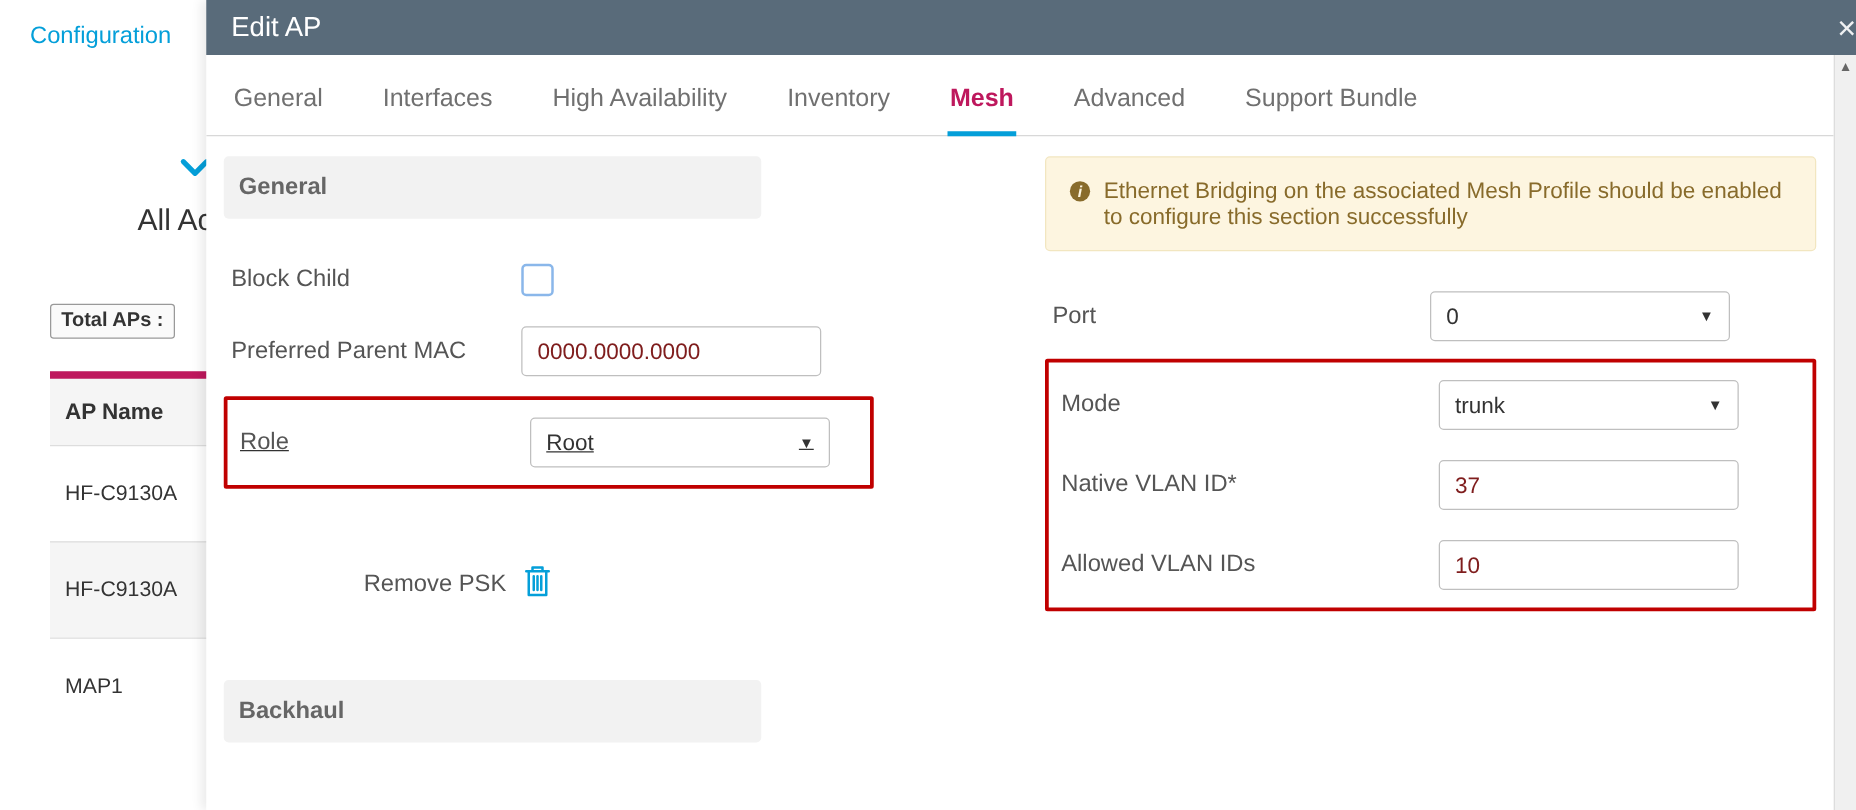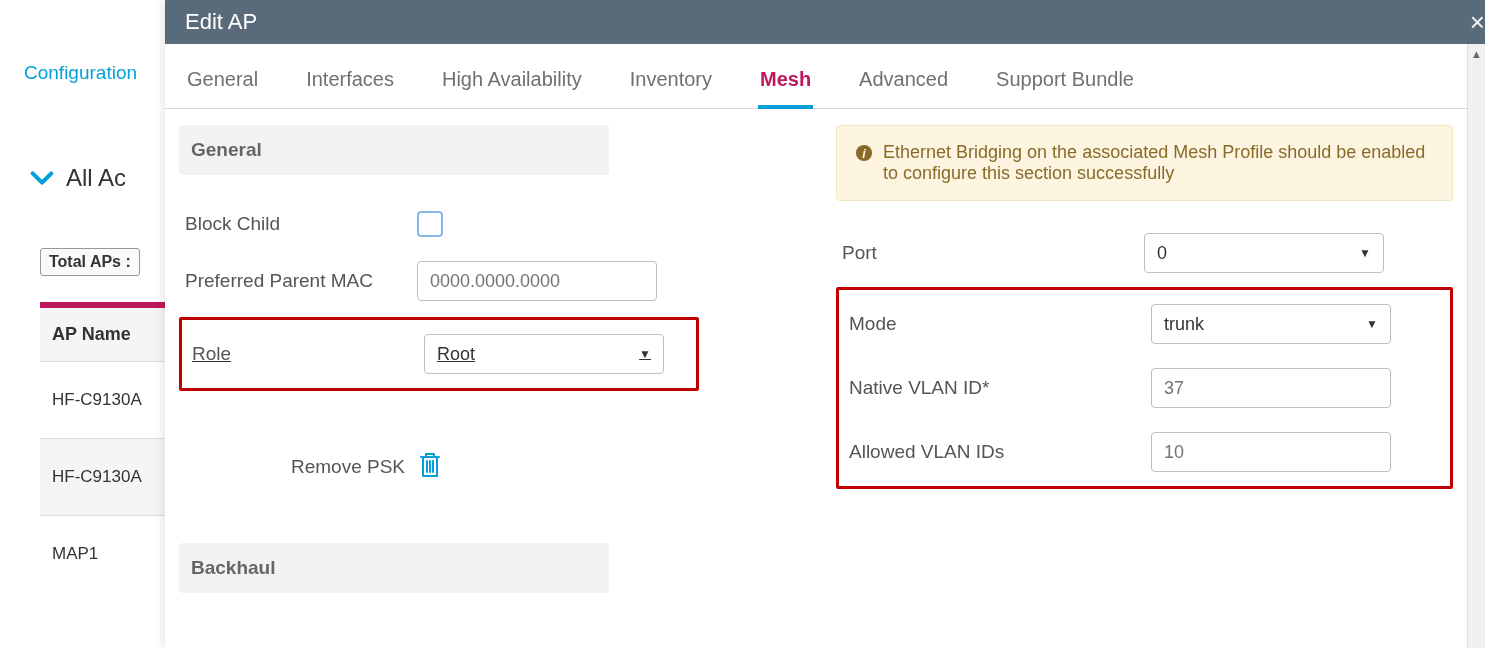--- a/index.html
+++ b/index.html
@@ -1,21 +1,21 @@
 <!DOCTYPE html>
 <html><head>
 <meta charset="utf-8">
 <style>
   * { box-sizing: border-box; margin: 0; padding: 0; font-family: Arial, Helvetica, sans-serif; }
   body { width: 1485px; height: 648px; overflow: hidden; background: #ffffff; position: relative; color: #333; }
 
   
-  .bg-page { position: absolute; top: 0; left: 0; width: 170px; height: 504px; margin-top: 44px; }
+  .bg-page { position: absolute; top: 0; left: 0; width: 170px; height: 504px; }
   .bg-breadcrumb { color: #049fd9; font-size: 19px; padding: 18px 0 0 24px; }
-  .bg-section { display: flex; align-items: flex-start; gap: 10px; padding: 80px 0 0 28px; }
+  .bg-section { display: flex; align-items: flex-end; gap: 10px; padding: 80px 0 0 28px; flex-direction: column; }
   .bg-chevron svg { width: 28px; height: 28px; }
   .bg-section-title { font-size: 24px; font-weight: 400; color: #333; }
   .bg-filter { display:inline-block; margin: 52px 0 0 40px; font-size: 16px; font-weight: 700; border:1px solid #999; border-radius:3px; padding:4px 8px; background:#fafafa;}
   .bg-table-header { margin: 26px 0 0 40px; font-size: 18px; font-weight: 700; color:#333; background:#f5f5f5; padding: 16px 0 16px 12px; border-top:6px solid #be185d; }
   .bg-row { margin-left: 40px; font-size: 17px; padding: 28px 0 28px 12px; border-top:1px solid #ddd; }
   .bg-row.selected { background:#b5d9e2; position: relative; }
   .bg-row.selected::after {
     content:""; position:absolute; right:-1px; top:0; bottom:0;
     width:0; height:0; border-top:14px solid transparent; border-bottom:14px solid transparent;
     border-right:14px solid #fff; top:50%; transform:translateY(-50%);
@@ -43,21 +43,21 @@
   .content { display:flex; padding: 16px 14px 0 14px; gap: 40px; }
   .col { flex: 1 1 0; min-width: 0; }
 
   .section-head { background:#f2f2f2; border-radius:4px; font-size:19px; font-weight:700; color:#666; padding: 14px 12px; margin-bottom: 24px; }
 
   .form-row { display:flex; align-items:center; padding: 12px 6px; gap:12px; }
   .form-row .lbl { width: 220px; font-size: 19px; color:#555; }
   .col.right .form-row .lbl { width: 290px; }
 
   .checkbox { width:26px; height:26px; border:2px solid #8ab7ea; border-radius:4px; background:#fff; }
-  .text-input { width: 240px; height: 40px; border:1px solid #bfbfbf; border-radius:4px; padding: 0 12px; font-size:18px; color:#737373; background:#fff; }
+  .text-input { width: 240px; height: 40px; border:1px solid #bfbfbf; border-radius:4px; padding: 0 12px; font-size:18px; color:#7f1d1d; background:#fff; }
   .select { width: 240px; height: 40px; border:1px solid #bfbfbf; border-radius:4px; padding: 0 12px; font-size:18px; color:#333; background:#fff; display:flex; align-items:center; justify-content:space-between; cursor:pointer;}
   .select .caret { font-size:12px; color:#333; }
 
   .highlight-box { border: 3px solid #c00000; border-radius:2px; padding: 2px 4px; }
 
   .trash-btn svg { width:26px; height:28px; }
 
   .info-banner { background:#fdf5e0; border:1px solid #f2e6c0; border-radius:4px; padding: 16px 18px; color:#886b2b; font-size:18px; display:flex; gap:10px; align-items:flex-start; margin-bottom: 20px;}
   .info-banner .info-icon { flex:0 0 auto; margin-top:2px; }
   .info-banner .info-icon svg { width:18px; height:18px; }

